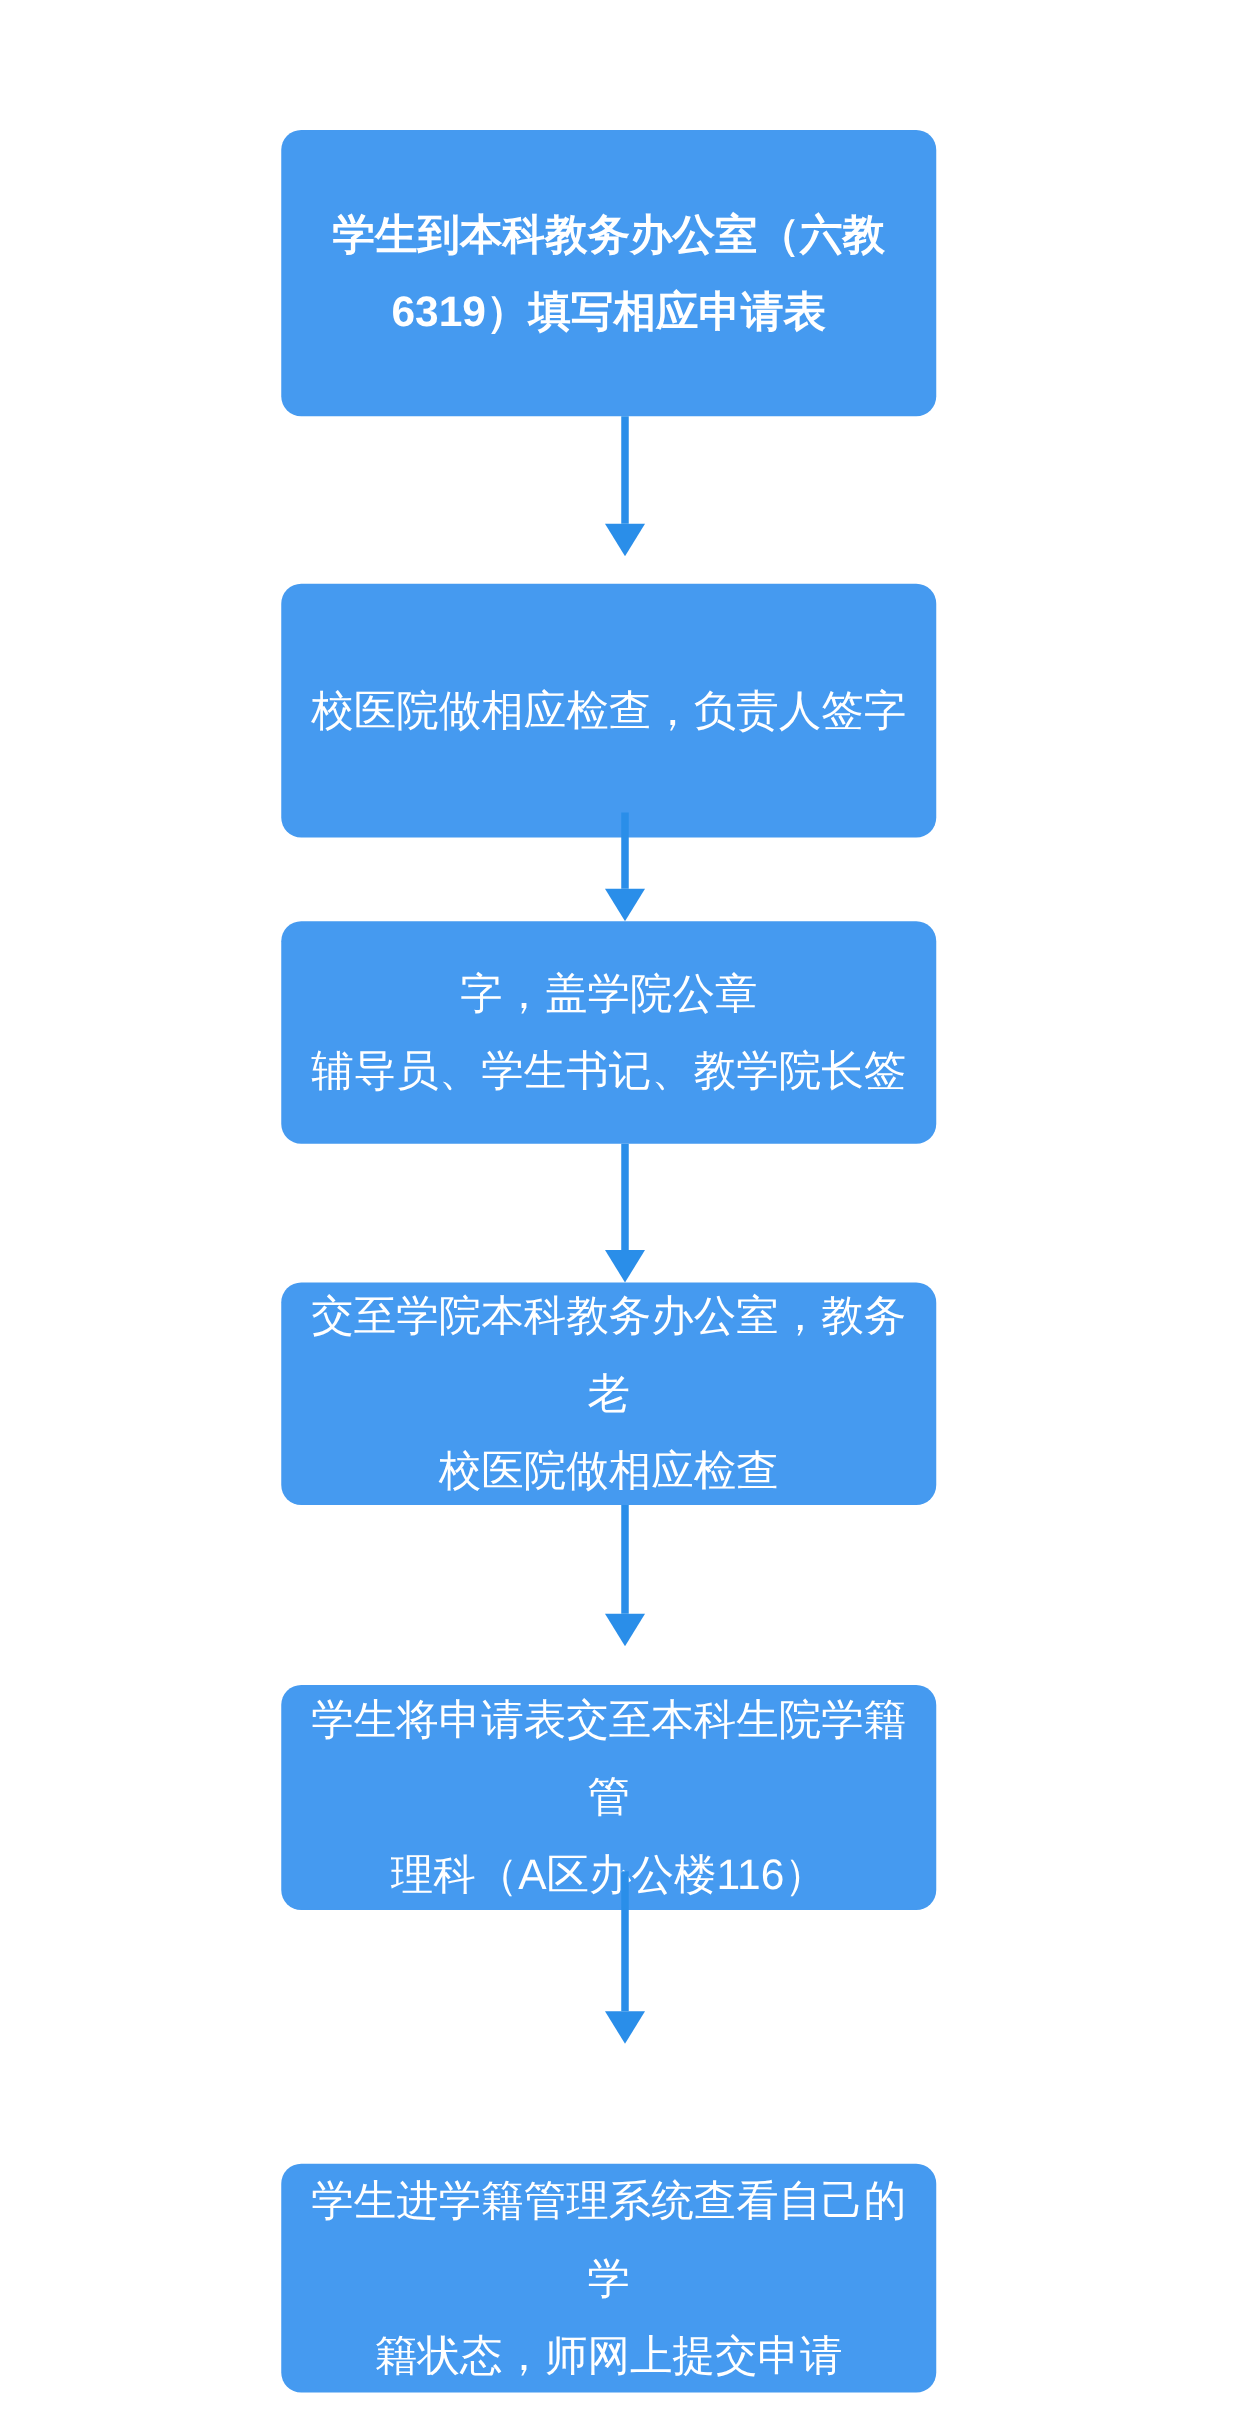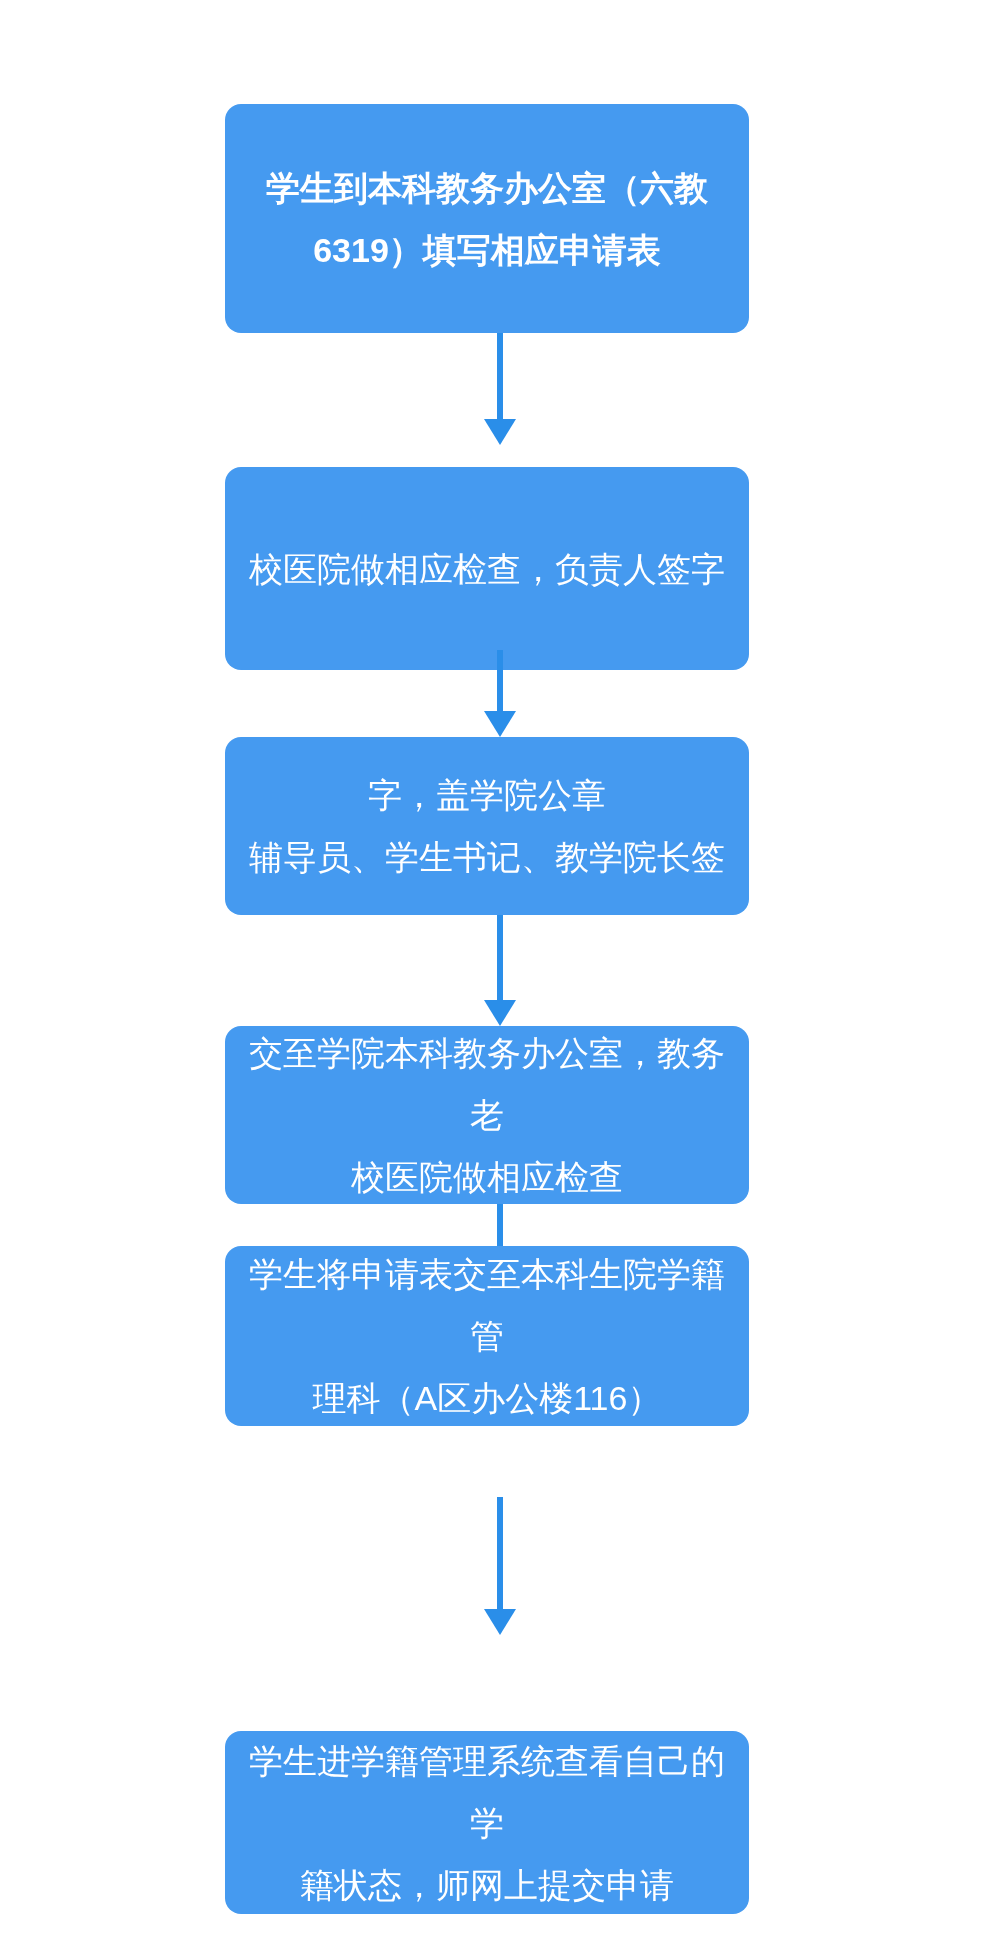--- a/index.html
+++ b/index.html
@@ -31,21 +31,21 @@
     line-height: 62px;
     font-weight: 400;
     box-sizing: border-box;
     padding: 16px 18px;
   }
   .flow-node.bold { font-weight: 700; }
   .node-1 { top: 104px;  height: 229px; }
   .node-2 { top: 467px;  height: 203px; }
   .node-3 { top: 737px;  height: 178px; }
   .node-4 { top: 1026px; height: 178px; justify-content: center; }
-  .node-5 { top: 1246px; height: 180px; }
+  .node-5 { top: 1348px; height: 180px; }
   .node-6 { top: 1731px; height: 183px; text-align: center; }
 
   .flow-arrow {
     position: absolute;
     left: 0;
     width: 1000px;
     pointer-events: none;
   }
   .flow-arrow .shaft {
     position: absolute;

